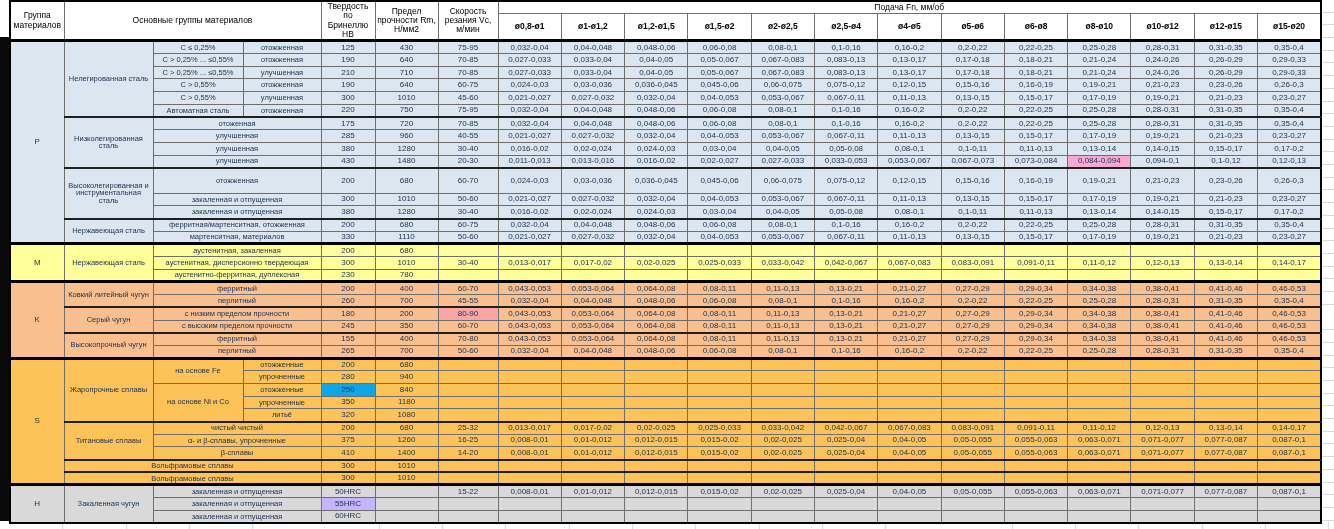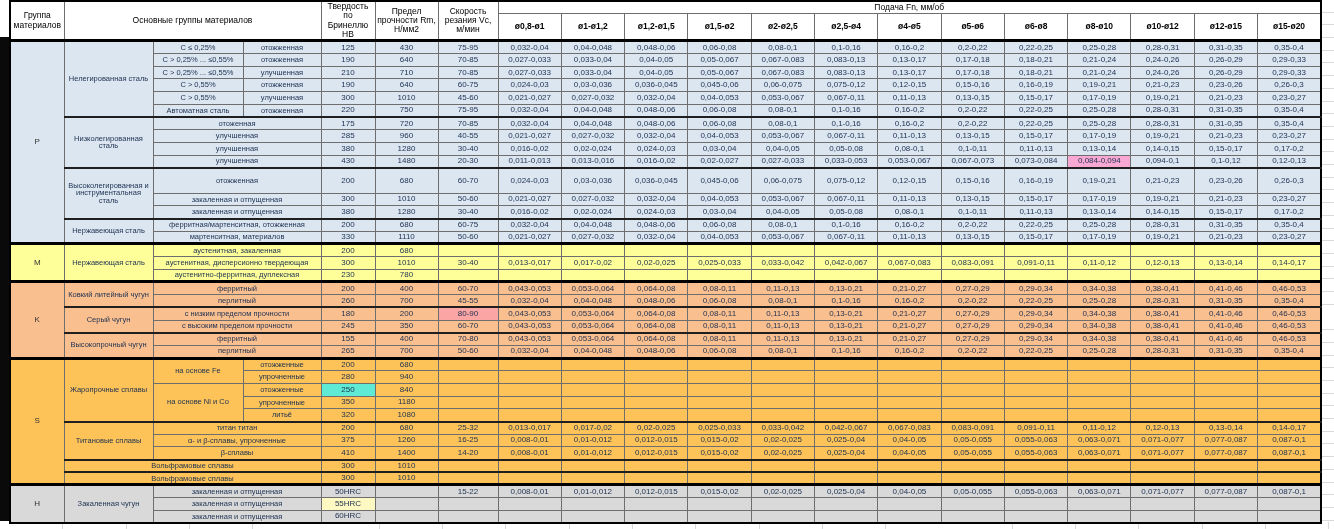--- a/index.html
+++ b/index.html
@@ -597,21 +597,21 @@
           <td style="background: rgb(253, 195, 88);"></td>
           <td style="background: rgb(253, 195, 88);"></td>
           <td style="background: rgb(253, 195, 88);"></td>
           <td style="background: rgb(253, 195, 88);"></td>
           <td style="background: rgb(253, 195, 88);"></td>
           <td style="background: rgb(253, 195, 88);"></td>
         </tr>
         <tr>
           <td rowspan="3" class="lblwrap" style="background: rgb(253, 195, 88);">на основе Ni и Co</td>
           <td class="vab" style="background: rgb(253, 195, 88);">отожженные</td>
-          <td style="background: #5eead4; text-align: center;">250</td>
+          <td style="background: #0ea5e9; text-align: center;">250</td>
           <td style="background: rgb(253, 195, 88);">840</td>
           <td style="background: rgb(253, 195, 88);"></td>
           <td style="background: rgb(253, 195, 88);"></td>
           <td style="background: rgb(253, 195, 88);"></td>
           <td style="background: rgb(253, 195, 88);"></td>
           <td style="background: rgb(253, 195, 88);"></td>
           <td style="background: rgb(253, 195, 88);"></td>
           <td style="background: rgb(253, 195, 88);"></td>
           <td style="background: rgb(253, 195, 88);"></td>
           <td style="background: rgb(253, 195, 88);"></td>
@@ -654,21 +654,21 @@
           <td style="background: rgb(253, 195, 88);"></td>
           <td style="background: rgb(253, 195, 88);"></td>
           <td style="background: rgb(253, 195, 88);"></td>
           <td style="background: rgb(253, 195, 88);"></td>
           <td style="background: rgb(253, 195, 88);"></td>
           <td style="background: rgb(253, 195, 88);"></td>
           <td style="background: rgb(253, 195, 88);"></td>
         </tr>
         <tr class="sub-start">
           <td rowspan="3" class="lblwrap" style="background: rgb(253, 195, 88);">Титановые сплавы</td>
-          <td colspan="2" class="vab" style="background: rgb(253, 195, 88);">титан титан</td>
+          <td colspan="2" class="vab" style="background: rgb(253, 195, 88);">чистый чистый</td>
           <td style="background: rgb(253, 195, 88);">200</td>
           <td style="background: rgb(253, 195, 88);">680</td>
           <td style="background: rgb(253, 195, 88);">25-32</td>
           <td style="background: rgb(253, 195, 88);">0,013-0,017</td>
           <td style="background: rgb(253, 195, 88);">0,017-0,02</td>
           <td style="background: rgb(253, 195, 88);">0,02-0,025</td>
           <td style="background: rgb(253, 195, 88);">0,025-0,033</td>
           <td style="background: rgb(253, 195, 88);">0,033-0,042</td>
           <td style="background: rgb(253, 195, 88);">0,042-0,067</td>
           <td style="background: rgb(253, 195, 88);">0,067-0,083</td>
@@ -771,21 +771,21 @@
           <td style="background: rgb(217, 217, 217);">0,04-0,05</td>
           <td style="background: rgb(217, 217, 217);">0,05-0,055</td>
           <td style="background: rgb(217, 217, 217);">0,055-0,063</td>
           <td style="background: rgb(217, 217, 217);">0,063-0,071</td>
           <td style="background: rgb(217, 217, 217);">0,071-0,077</td>
           <td style="background: rgb(217, 217, 217);">0,077-0,087</td>
           <td style="background: rgb(217, 217, 217);">0,087-0,1</td>
         </tr>
         <tr>
           <td colspan="2" class="vab" style="background: rgb(217, 217, 217);">закаленная и отпущенная</td>
-          <td style="background: #fef9c3; margin-top: 32px;">55HRC</td>
+          <td style="background: #c4b5fd; margin-top: 32px;">55HRC</td>
           <td style="background: rgb(217, 217, 217);"></td>
           <td style="background: rgb(217, 217, 217);"></td>
           <td style="background: rgb(217, 217, 217);"></td>
           <td style="background: rgb(217, 217, 217);"></td>
           <td style="background: rgb(217, 217, 217);"></td>
           <td style="background: rgb(217, 217, 217);"></td>
           <td style="background: rgb(217, 217, 217);"></td>
           <td style="background: rgb(217, 217, 217);"></td>
           <td style="background: rgb(217, 217, 217);"></td>
           <td style="background: rgb(217, 217, 217);"></td>

